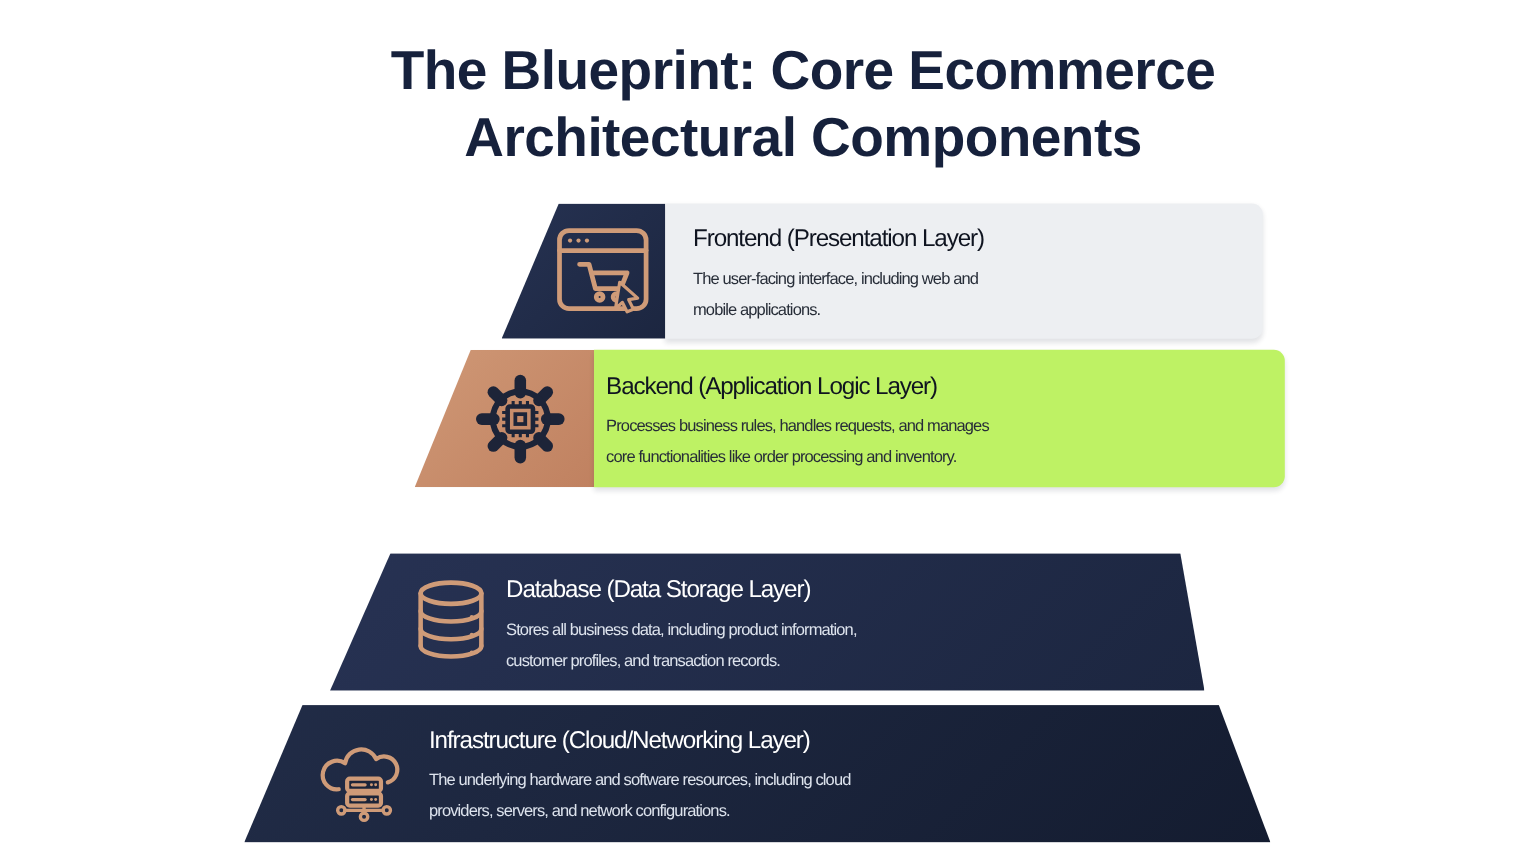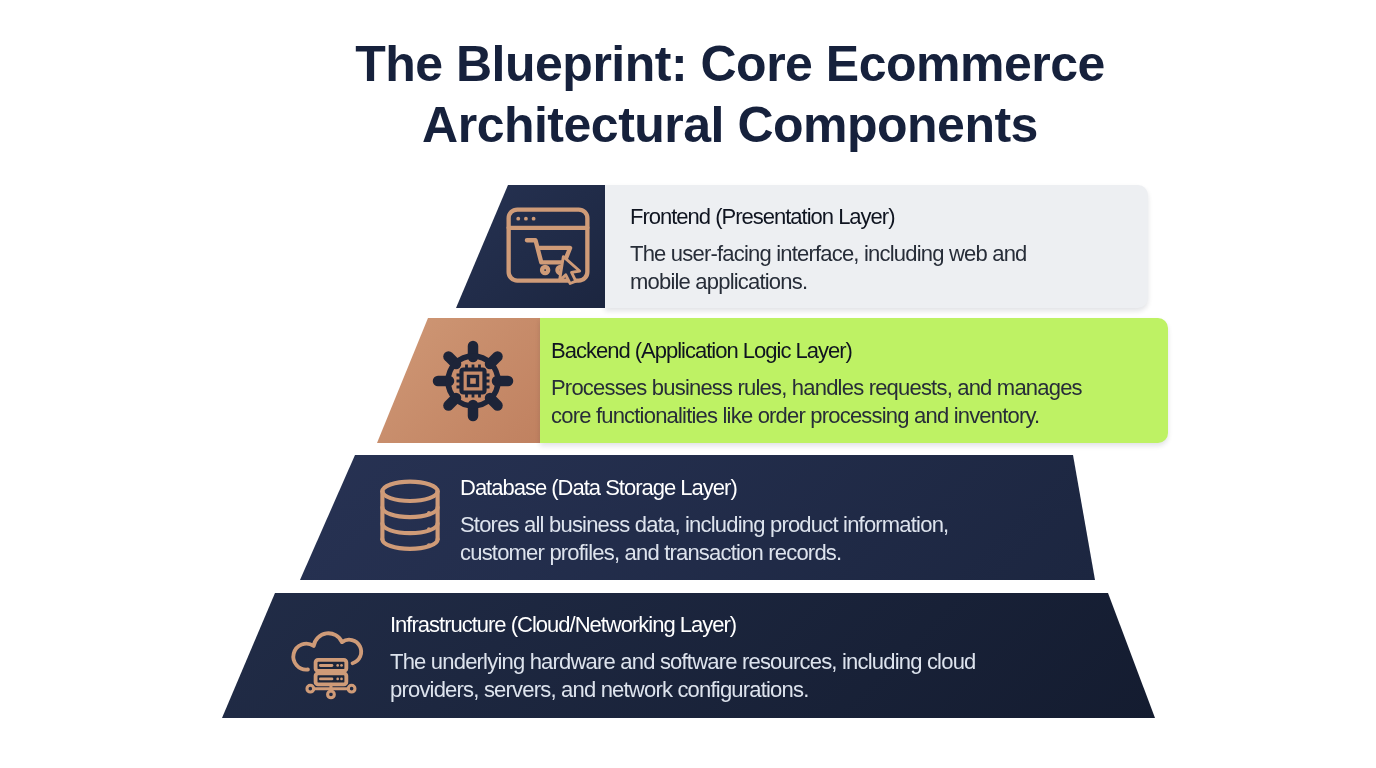--- a/index.html
+++ b/index.html
@@ -20,26 +20,27 @@
     filter:drop-shadow(0 3px 3px rgba(20,28,48,0.25));
   }
   .panel {
     position:absolute;
     border-radius:0 10px 10px 0;
     box-shadow:0 3px 5px rgba(20,28,48,0.12);
   }
   .full-band {
     position:absolute;
     filter:drop-shadow(0 3px 4px rgba(20,28,48,0.25));
+    margin-top:48px;
   }
   .layer-heading {
     font-weight:normal; font-size:22px; line-height:36px;
     letter-spacing:-1px; white-space:nowrap;
   }
-  .layer-desc { font-size:22px; line-height:28px; letter-spacing:-0.8px; margin-top:5px; }
+  .layer-desc { font-size:15px; line-height:28px; letter-spacing:-0.8px; margin-top:5px; }
   .desc-line { white-space:nowrap; }
   .dark-text .layer-heading { color:#0f1420; }
   .dark-text .layer-desc   { color:#272d38; }
   .light-text .layer-heading { color:#ffffff; }
   .light-text .layer-desc   { color:#dde3ed; }
   .icon-svg { position:absolute; }
   
   .l1-icon {
     left:456px; top:185px; width:149px; height:123px;
     background:linear-gradient(135deg,#263252 0%,#1c2640 100%);

